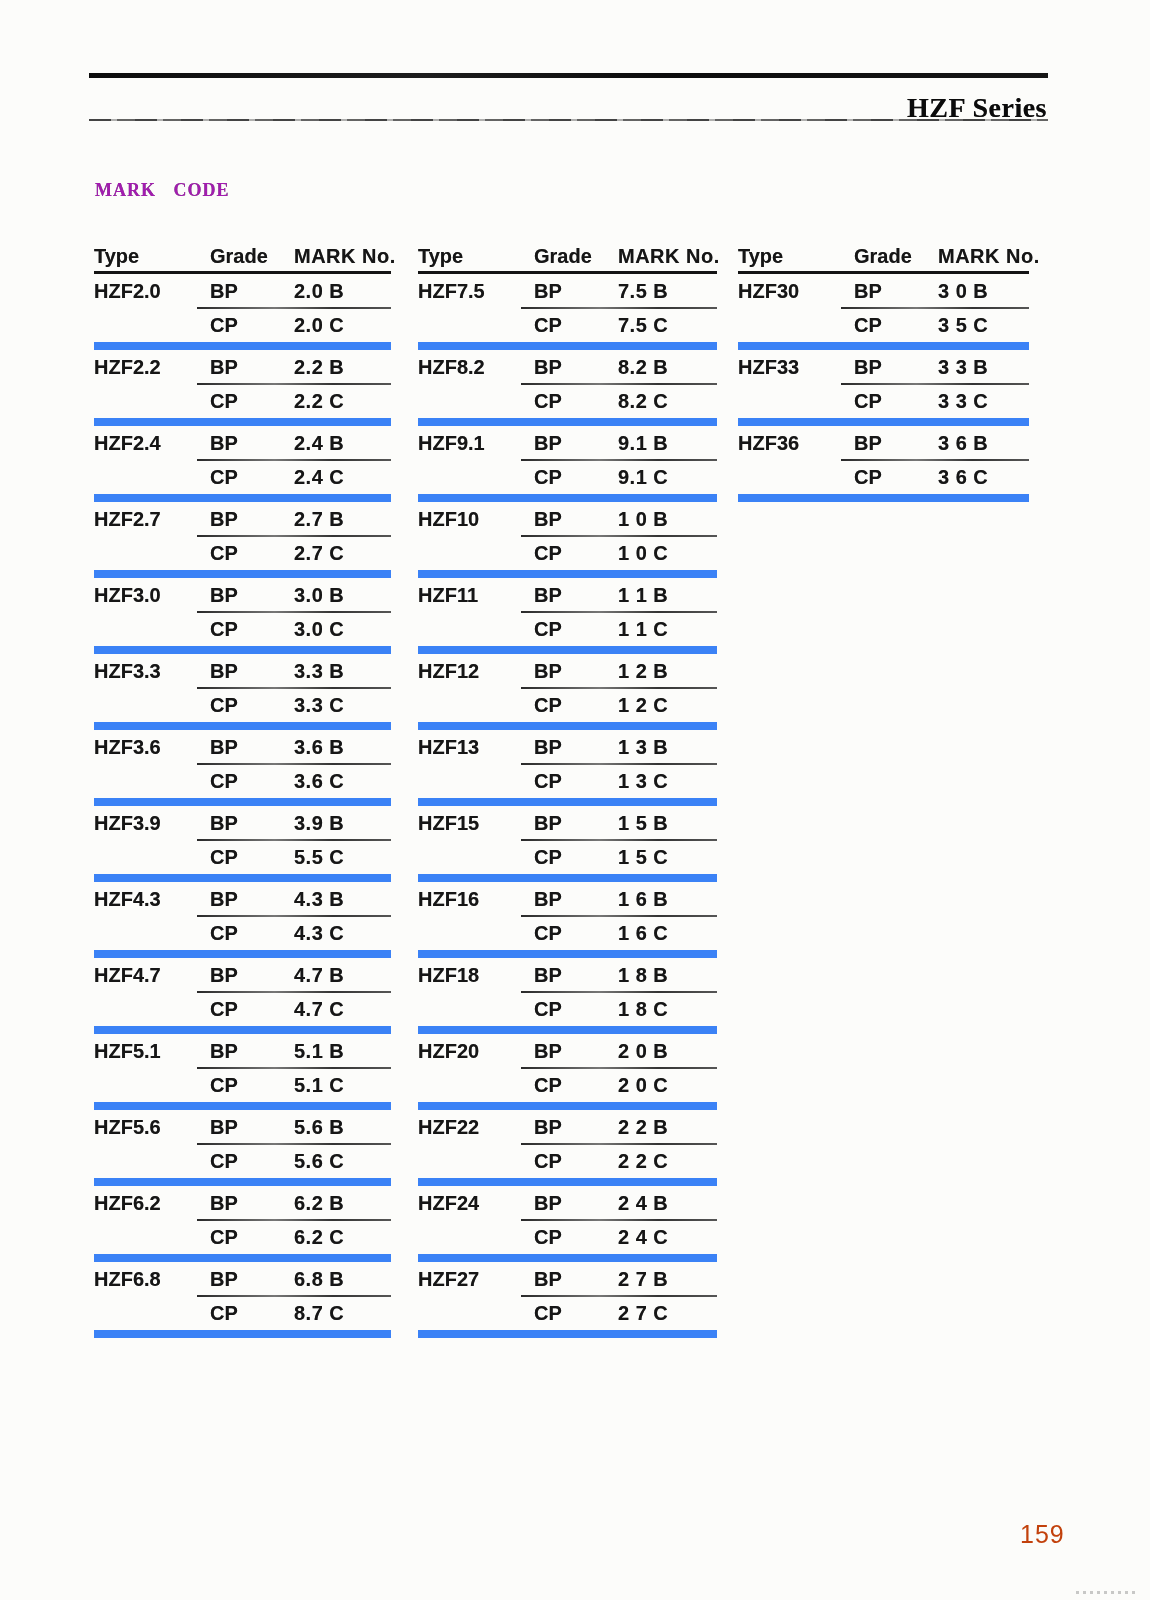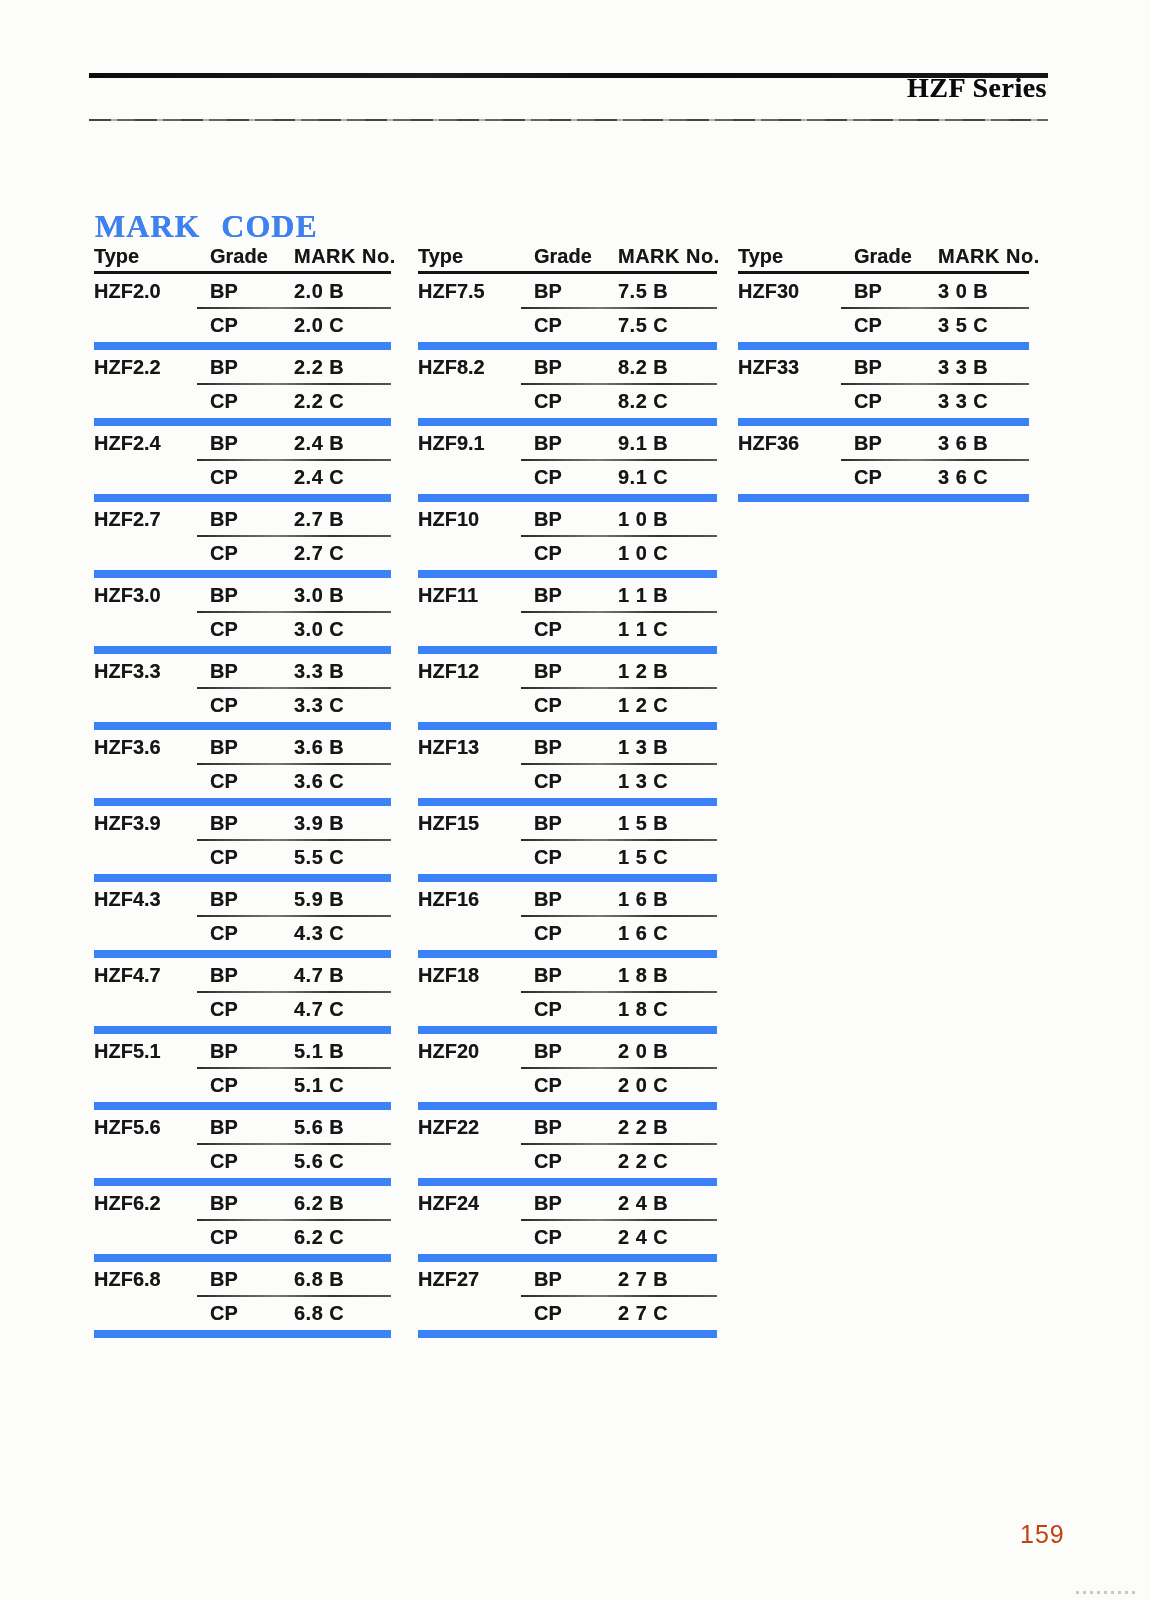--- a/index.html
+++ b/index.html
@@ -17,21 +17,21 @@
 
   
   .rule-thick {
     position: absolute;
     left: 89px; top: 73px;
     width: 959px; height: 5px;
     background: linear-gradient(90deg, #0c0c0c, #1d1d1d 35%, #0c0c0c 60%, #161616);
   }
   .series-title {
     position: absolute;
-    top: 72px;
+    top: 92px;
     right: 103px;
     font-family: "Liberation Serif", serif;
     font-weight: 700;
     font-size: 28px;
     letter-spacing: 0.5px;
     color: #0b0b0b;
     text-shadow: 0 0 0.6px rgba(10,10,10,.6);
   }
   .rule-thin {
     position: absolute;
@@ -40,26 +40,25 @@
     background: repeating-linear-gradient(90deg,
       rgba(35,35,35,.85) 0 22px,
       rgba(35,35,35,.35) 22px 28px,
       rgba(35,35,35,.7) 28px 46px);
   }
   .section-title {
     position: absolute;
     left: 95px; top: 180px;
     font-family: "Liberation Serif", serif;
     font-weight: 700;
-    font-size: 32px;
+    font-size: 18px;
     letter-spacing: 1px;
     word-spacing: 12px;
-    color: #3b82f6;
+    color: #a21caf;
     text-shadow: 0 0 0.6px rgba(10,10,10,.55);
-    margin-top: 28px;
   }
 
   
   .mark-table { position: absolute; left: 0; top: 225px; width: 1150px; }
   .tcol { position: absolute; top: 16px; }
   .tcol-0 { left: 94px;  width: 297px; }
   .tcol-1 { left: 418px; width: 299px; }
   .tcol-2 { left: 738px; width: 291px; }
 
   .trow {
@@ -220,21 +219,21 @@
           <div class="trow">
             <span class="cell c0"></span>
             <span class="cell c1">CP</span>
             <span class="cell c2">5.5 C</span>
           </div>
         </div>
         <div class="tgroup">
           <div class="trow first">
             <span class="cell c0">HZF4.3</span>
             <span class="cell c1">BP</span>
-            <span class="cell c2">5.9 B</span>
+            <span class="cell c2">4.3 B</span>
           </div>
           <div class="trow">
             <span class="cell c0"></span>
             <span class="cell c1">CP</span>
             <span class="cell c2">4.3 C</span>
           </div>
         </div>
         <div class="tgroup">
           <div class="trow first">
             <span class="cell c0">HZF4.7</span>
@@ -285,21 +284,21 @@
         </div>
         <div class="tgroup">
           <div class="trow first">
             <span class="cell c0">HZF6.8</span>
             <span class="cell c1">BP</span>
             <span class="cell c2">6.8 B</span>
           </div>
           <div class="trow">
             <span class="cell c0"></span>
             <span class="cell c1">CP</span>
-            <span class="cell c2">6.8 C</span>
+            <span class="cell c2">8.7 C</span>
           </div>
         </div>
       </div>
       <div class="tcol tcol-1">
         <div class="trow thead">
           <span class="cell c0">Type</span>
           <span class="cell c1">Grade</span>
           <span class="cell c2">MARK No.</span>
         </div>
         <div class="tgroup">

